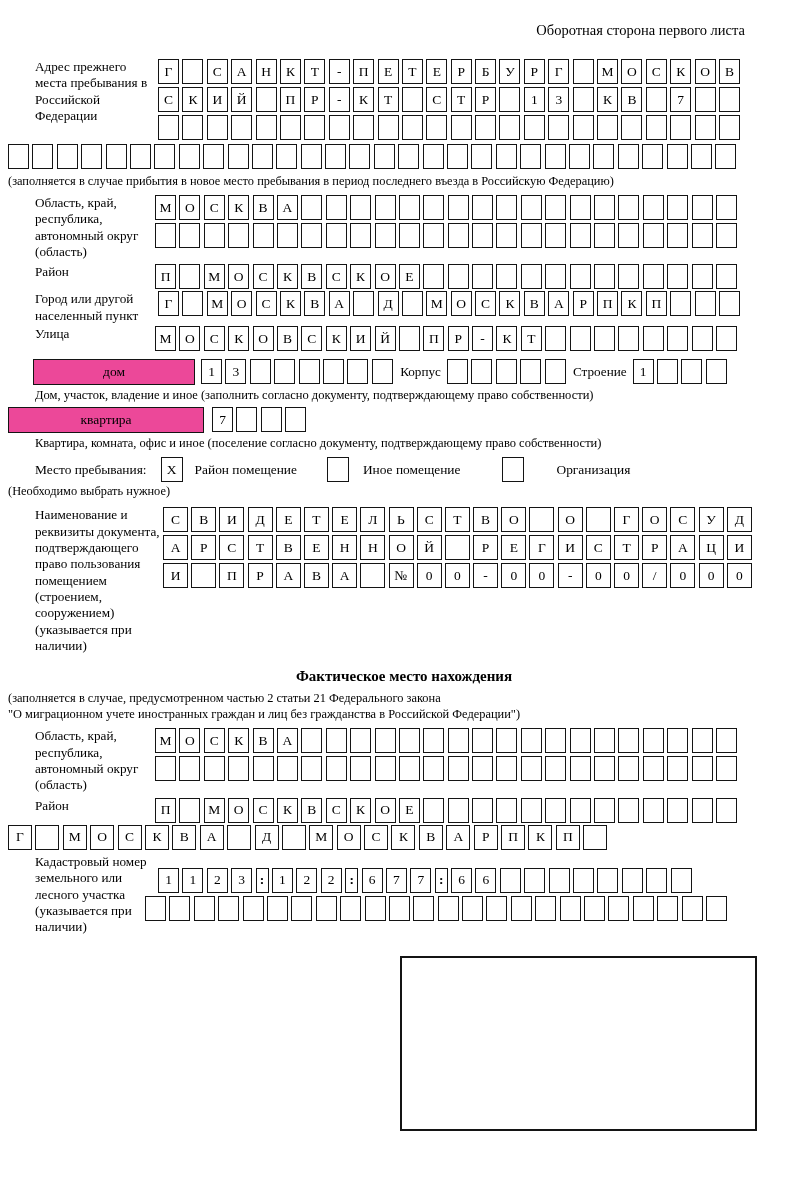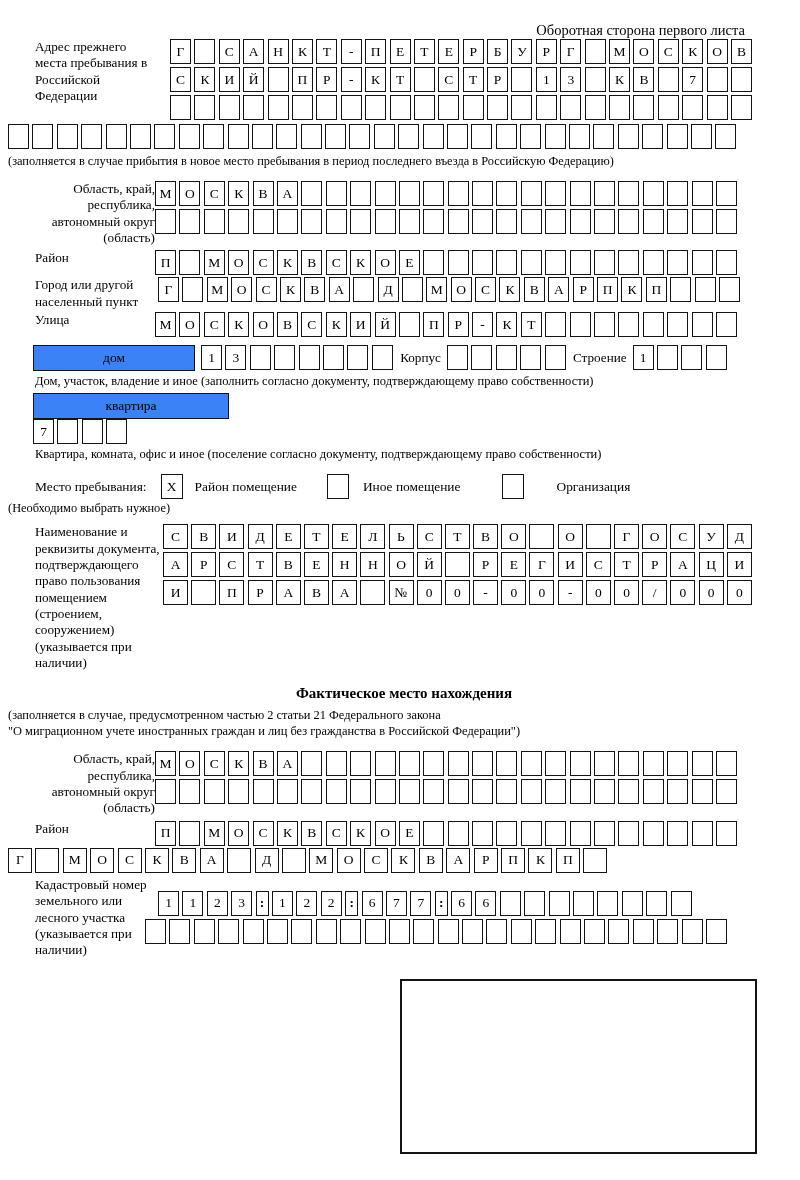--- a/index.html
+++ b/index.html
@@ -22,41 +22,41 @@
   .cells-wider .cell{width:24px;margin-right:3.4px;}
   .cells-cad .cell.cell-colon{border:1.5px solid #141414;width:13px;}
 
   .w150{width:150px;} .w147{width:147px;} .w155{width:155px;} .w142{width:142px;}
 
   .center-note{text-align:left;font-size:12.4px;margin-top:5px;}
   .sec-title{text-align:center;font-weight:bold;font-size:15px;margin-top:7px;}
 
   .labelbox{box-sizing:border-box;height:26px;border:1.5px solid #141414;
             display:inline-flex;align-items:center;justify-content:center;
-            font-size:13.5px;flex:0 0 auto;background:#3b82f6;}
+            font-size:13.5px;flex:0 0 auto;background:#ec4899;}
   .inline-lbl{font-size:13.2px;line-height:26px;flex:0 0 auto;}
   .caption{font-size:12.5px;margin:3px 0 0 27px;}
 
   .chk{box-sizing:border-box;width:22px;height:25px;border:1.6px solid #141414;
        display:inline-flex;align-items:center;justify-content:center;
        font-size:13.5px;flex:0 0 auto;}
   .opt{font-size:13.4px;line-height:25px;}
 
   .stamp-box{box-sizing:border-box;width:357px;height:175px;border:2px solid #141414;
              margin:20px 0 0 392px;background:#fff;}
-  .mt4{margin-top:4px;} .mt6{margin-top:12px;text-align:right;} .mt8{margin-top:8px;} .mt2{margin-top:2px;}
+  .mt4{margin-top:4px;} .mt6{margin-top:6px;} .mt8{margin-top:8px;} .mt2{margin-top:2px;}
 </style>
 </head>
 <body>
 
 <div class="page">
 
   <div class="header-note">Оборотная сторона первого листа</div>
 
-  <div class="frow" style="gap:12px;">
+  <div class="frow" style="margin-top:20px;">
     <div class="flabel w150">Адрес прежнего места пребывания в Российской Федерации</div>
     <div class="cellcol">
       <div class="cells">
           <span class="cell">Г</span>
           <span class="cell"></span>
           <span class="cell">С</span>
           <span class="cell">А</span>
           <span class="cell">Н</span>
           <span class="cell">К</span>
           <span class="cell">Т</span>
@@ -338,21 +338,21 @@
     <div class="inline-lbl" style="margin:0 6px 0 4px;">Строение</div>
     <div class="cells">
         <span class="cell">1</span>
         <span class="cell"></span>
         <span class="cell"></span>
         <span class="cell"></span>
       </div>
   </div>
   <div class="caption">Дом, участок, владение и иное (заполнить согласно документу, подтверждающему право собственности)</div>
 
-  <div class="frow mt4" style="margin-left:25px;flex-direction:column;">
+  <div class="frow mt4" style="">
     <div class="labelbox" style="width:196px;margin-right:8px;">квартира</div>
     <div class="cells">
         <span class="cell">7</span>
         <span class="cell"></span>
         <span class="cell"></span>
         <span class="cell"></span>
       </div>
   </div>
   <div class="caption">Квартира, комната, офис и иное (поселение согласно документу, подтверждающему право собственности)</div>
 

